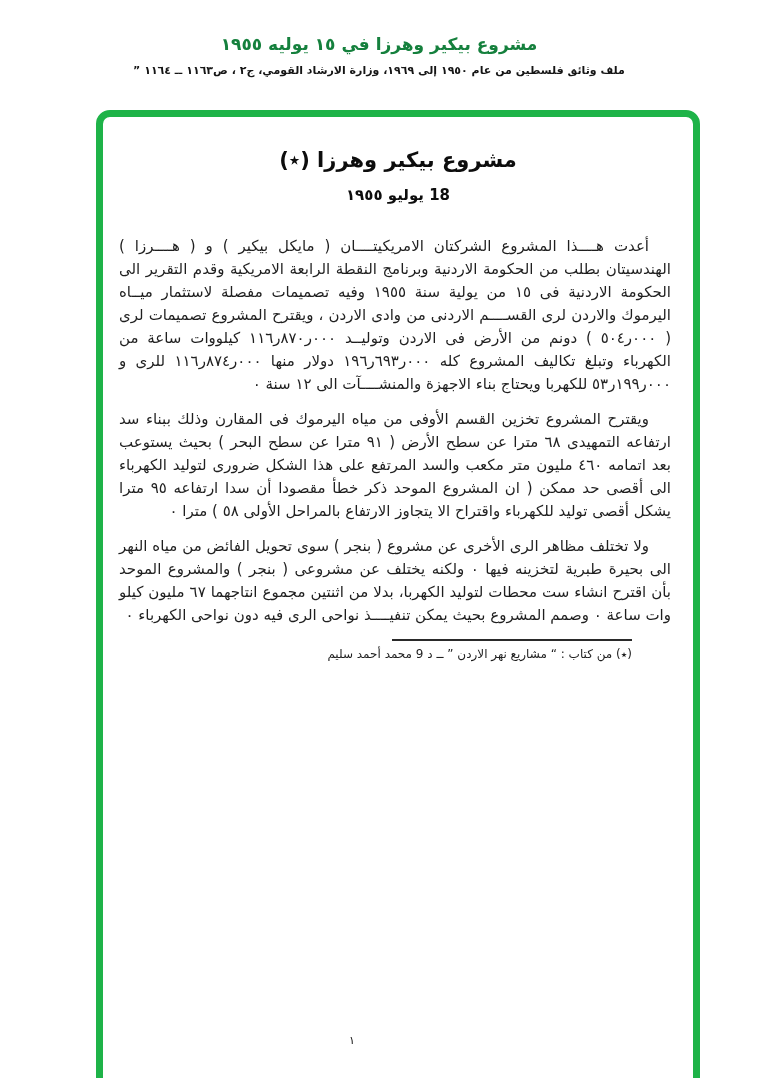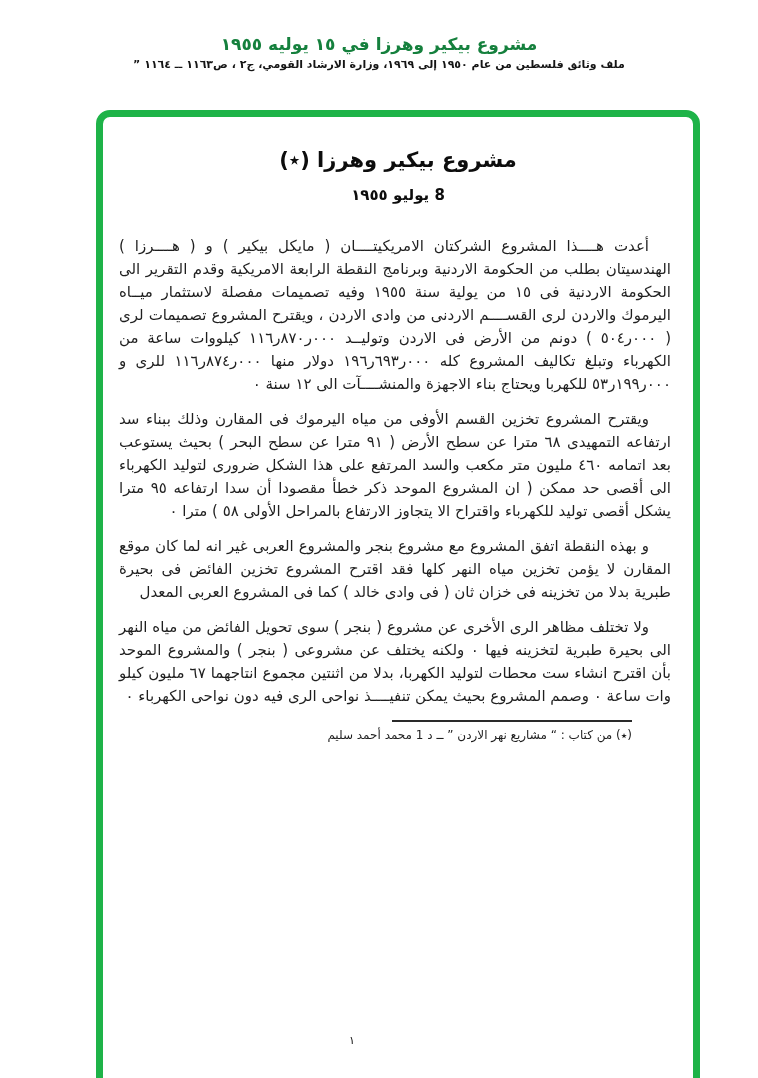--- a/index.html
+++ b/index.html
@@ -21,21 +21,21 @@
     left: 0;
     right: 0;
     text-align: center;
   }
   .header-title {
     font-size: 17px;
     font-weight: bold;
     color: #15803d;
   }
   .header-source {
-    margin-top: 4px;
+    margin-top: 10px;
     font-size: 11px;
     font-weight: bold;
     color: #151515;
   }
   .doc-frame {
     position: absolute;
     left: 96px;
     top: 110px;
     width: 604px;
     height: 1016px;
@@ -97,26 +97,25 @@
 
 <div class="page-header">
   <div class="header-title">مشروع بيكير وهرزا في ١٥ يوليه ١٩٥٥</div>
   <div class="header-source">ملف وثائق فلسطين من عام ١٩٥٠ إلى ١٩٦٩، وزارة الارشاد القومي، ج٢ ، ص١١٦٣ ــ ١١٦٤ ”</div>
 </div>
 
 <div class="doc-frame" style="border-color: rgb(30, 179, 72);">
 
   <div class="doc-title">مشروع بيكير وهرزا (٭)</div>
 
-  <div class="doc-date">8 يوليو ١٩٥٥</div>
+  <div class="doc-date">18 يوليو ١٩٥٥</div>
 
   <div class="doc-body">
     <p>أعدت هــــذا المشروع الشركتان الامريكيتــــان ( مايكل بيكير ) و ( هــــرزا ) الهندسيتان بطلب من الحكومة الاردنية وبرنامج النقطة الرابعة الامريكية وقدم التقرير الى الحكومة الاردنية فى ١٥ من يولية سنة ١٩٥٥ وفيه تصميمات مفصلة لاستثمار ميــاه اليرموك والاردن لرى القســــم الاردنى من وادى الاردن ، ويقترح المشروع تصميمات لرى ( ‭٥٠٤ر٠٠٠‬ ) دونم من الأرض فى الاردن وتوليــد ‭١١٦ر٨٧٠ر٠٠٠‬ كيلووات ساعة من الكهرباء وتبلغ تكاليف المشروع كله ‭١٩٦ر٦٩٣ر٠٠٠‬ دولار منها ‭١١٦ر٨٧٤ر٠٠٠‬ للرى و ‭٥٣ر١٩٩ر٠٠٠‬ للكهربا ويحتاج بناء الاجهزة والمنشــــآت الى ١٢ سنة ٠</p>
     <p>ويقترح المشروع تخزين القسم الأوفى من مياه اليرموك فى المقارن وذلك ببناء سد ارتفاعه التمهيدى ٦٨ مترا عن سطح الأرض ( ٩١ مترا عن سطح البحر ) بحيث يستوعب بعد اتمامه ٤٦٠ مليون متر مكعب والسد المرتفع على هذا الشكل ضرورى لتوليد الكهرباء الى أقصى حد ممكن ( ان المشروع الموحد ذكر خطأ مقصودا أن سدا ارتفاعه ٩٥ مترا يشكل أقصى توليد للكهرباء واقتراح الا يتجاوز الارتفاع بالمراحل الأولى ٥٨ ) مترا ٠</p>
-    <p>و بهذه النقطة اتفق المشروع مع مشروع بنجر والمشروع العربى غير انه لما كان موقع المقارن لا يؤمن تخزين مياه النهر كلها فقد اقترح المشروع تخزين الفائض فى بحيرة طبرية بدلا من تخزينه فى خزان ثان ( فى وادى خالد ) كما فى المشروع العربى المعدل</p>
     <p>ولا تختلف مظاهر الرى الأخرى عن مشروع ( بنجر ) سوى تحويل الفائض من مياه النهر الى بحيرة طبرية لتخزينه فيها ٠ ولكنه يختلف عن مشروعى ( بنجر ) والمشروع الموحد بأن اقترح انشاء ست محطات لتوليد الكهربا، بدلا من اثنتين مجموع انتاجهما ٦٧ مليون كيلو وات ساعة ٠ وصمم المشروع بحيث يمكن تنفيــــذ نواحى الرى فيه دون نواحى الكهرباء ٠</p>
 
     <div class="footnote-rule"></div>
-    <div class="footnote">(٭) من كتاب : “ مشاريع نهر الاردن ” ــ د 1 محمد أحمد سليم</div>
+    <div class="footnote">(٭) من كتاب : “ مشاريع نهر الاردن ” ــ د 9 محمد أحمد سليم</div>
   </div>
 </div>
 
 <div class="page-number">١</div>
 
 </body></html>

